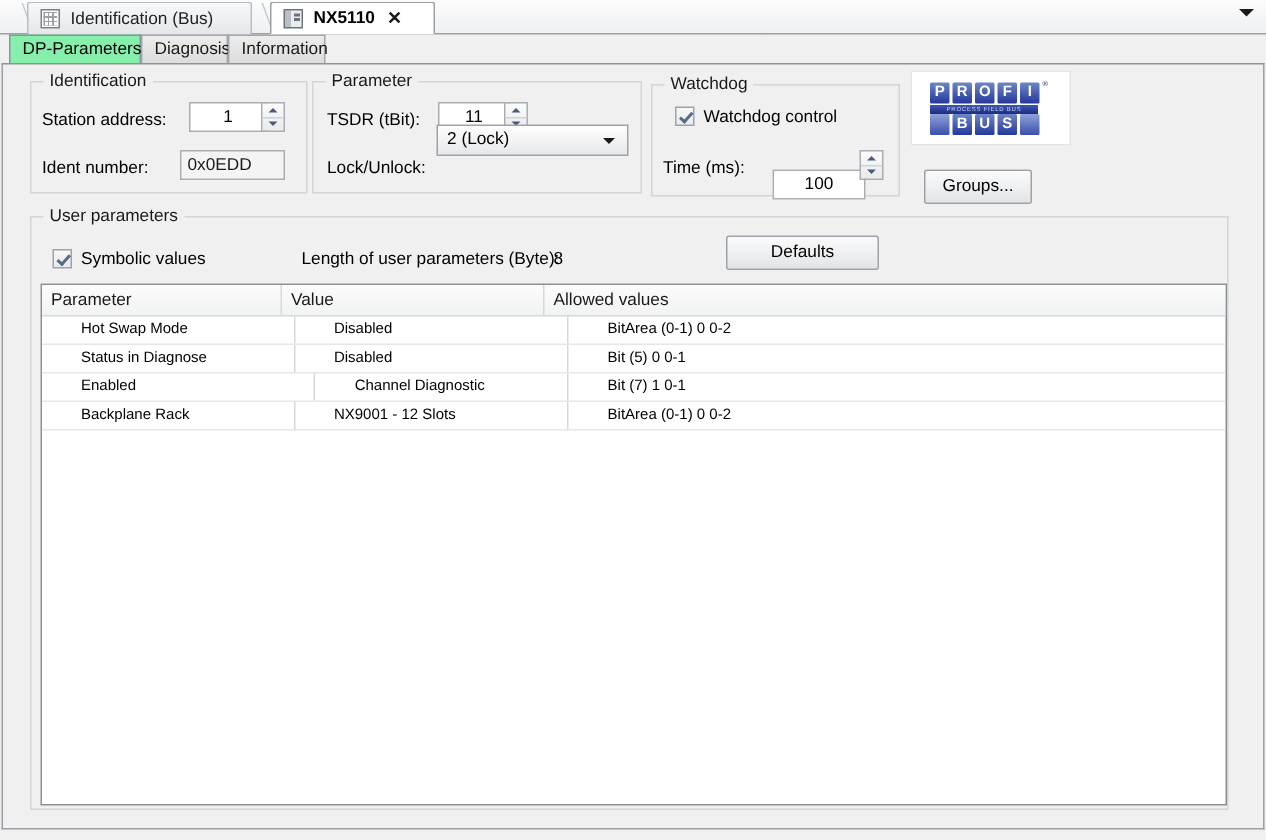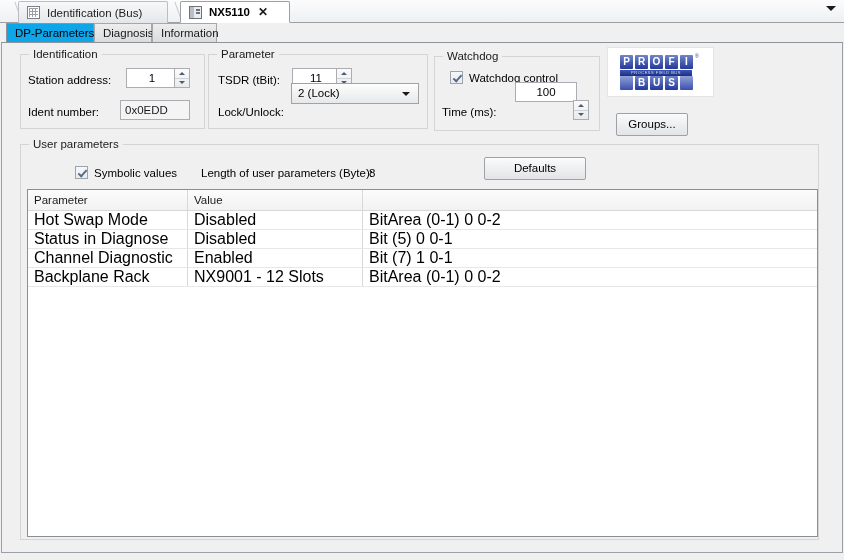--- a/index.html
+++ b/index.html
@@ -135,21 +135,21 @@
     height: 19px;
     line-height: 18px;
     padding: 0 8px;
     box-sizing: border-box;
     font-size: 11.5px;
     border: 1px solid #a3a8ad;
     border-bottom: none;
     white-space: nowrap;
   }
   .ptab-active {
-    background: #0ea5e9;
+    background: #86efac;
     border-color: #8d9398;
     z-index: 3;
   }
   .ptab-inactive {
     background: linear-gradient(#ededed, #dcdcdc);
     color: #1a1a1a;
   }
 
   
   .content-panel {
@@ -358,27 +358,28 @@
     padding: 0 6px;
     white-space: nowrap;
   }
   .pt-row {
     display: flex;
     height: 19px;
     border-bottom: 1px solid #e6e7e8;
     box-sizing: border-box;
   }
   .pt-row .td {
-    font-size: 16px;
+    font-size: 10px;
     color: #000;
     line-height: 18px;
     box-sizing: border-box;
     padding: 0 6px;
     white-space: nowrap;
     overflow: hidden;
+    margin-left: 20px;
   }
   .col-param  { width: 160px; }
   .col-value  { width: 175px; }
   .col-allow  { width: 452px; }
   .th.col-value { padding-right: 8px; }
   .vsep { border-right: 1px solid #d6d8da; }
 </style>
 </head>
 <body>
 
@@ -452,21 +453,21 @@
     </div>
 
     <div class="groupbox" style="left:432px; top:13px; width:166px; height:75px;">
       <span class="gb-title">Watchdog</span>
     </div>
     <div class="checkbox" style="left:448px; top:28px;">
       <span class="box"></span>
       <span class="cb-label">Watchdog control</span>
     </div>
     <span class="lbl" style="left:440px; top:63px;">Time (ms):</span>
-    <input class="textbox center" style="left: 513px; top: 39px; width: 62px;" value="100">
+    <input class="textbox center" style="left: 513px; top: 70px; width: 62px;" value="100">
     <div class="spin" style="left:571px; top:57px;">
       <div class="up">
           <span class="arr"></span>
         </div>
       <div class="down">
           <span class="arr"></span>
         </div>
     </div>
 
     <div class="profibus" style="left:605px; top:4px;">
@@ -489,54 +490,55 @@
     </div>
 
     <div class="btn" style="left:614px; top:70px; width:72px;">
       <span>Groups...</span>
     </div>
 
     <div class="groupbox" style="left:18px; top:101px; width:799px; height:396px;">
       <span class="gb-title">User parameters</span>
     </div>
 
-    <div class="checkbox" style="left:33px; top:123px;margin-left:40px;">
+    <div class="checkbox" style="left:33px; top:123px;">
       <span class="box"></span>
       <span class="cb-label">Symbolic values</span>
     </div>
 
     <span class="lbl" style="left:199px; top:124px;">Length of user parameters (Byte):</span>
     <span class="lbl" style="left:367px; top:124px;">8</span>
 
     <div class="btn" style="left:482px; top:114px; width:102px;">
       <span>Defaults</span>
     </div>
 
     <div class="param-table" style="left:25px; top:146px;">
 
       <div class="pt-head">
         <div class="th col-param vsep">Parameter</div>
         <div class="th col-value vsep">Value</div>
+        <div class="th col-allow">Allowed values</div>
       </div>
 
       <div class="pt-row">
         <div class="td col-param vsep">Hot Swap Mode</div>
         <div class="td col-value vsep">Disabled</div>
         <div class="td col-allow">BitArea (0-1) 0 0-2</div>
       </div>
 
       <div class="pt-row">
         <div class="td col-param vsep">Status in Diagnose</div>
         <div class="td col-value vsep">Disabled</div>
         <div class="td col-allow">Bit (5) 0 0-1</div>
       </div>
 
       <div class="pt-row">
+        <div class="td col-value vsep">Enabled</div>
         <div class="td col-param vsep">Channel Diagnostic</div>
-        <div class="td col-value vsep">Enabled</div>
         <div class="td col-allow">Bit (7) 1 0-1</div>
       </div>
 
       <div class="pt-row">
         <div class="td col-param vsep">Backplane Rack</div>
         <div class="td col-value vsep">NX9001 - 12 Slots</div>
         <div class="td col-allow">BitArea (0-1) 0 0-2</div>
       </div>
 
       <div style="flex:1 1 auto;"></div>

